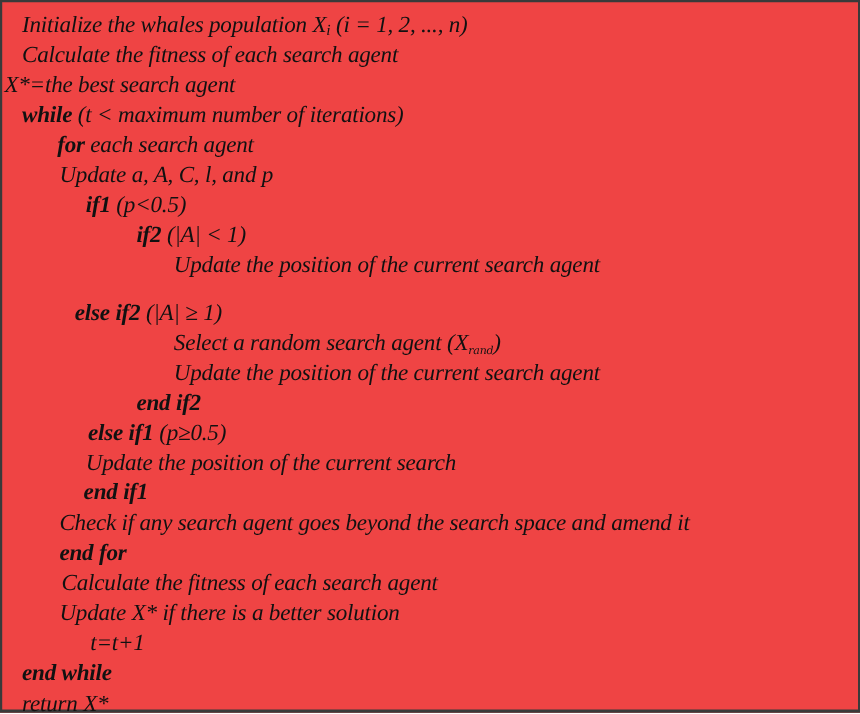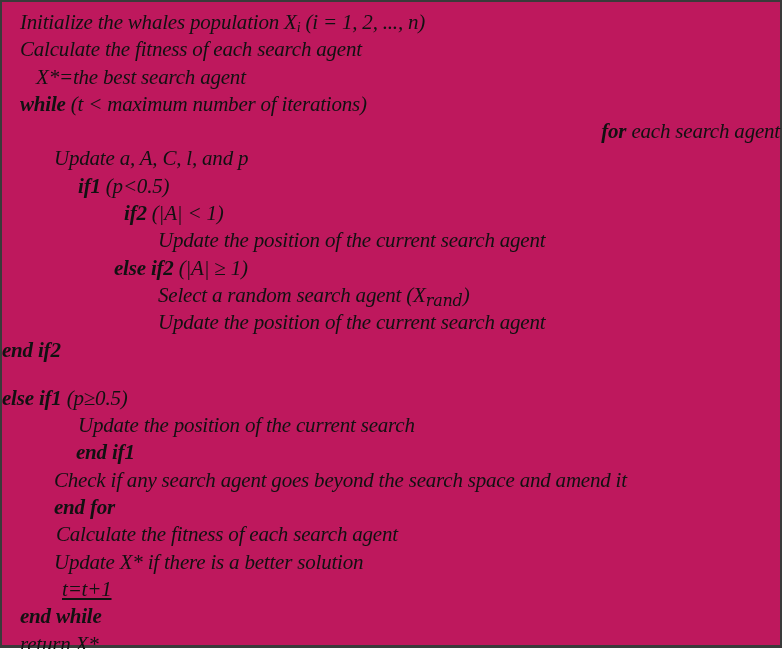--- a/index.html
+++ b/index.html
@@ -2,57 +2,57 @@
 <html><head>
   <meta charset="utf-8">
   <style>
     html, body { margin: 0; padding: 0; background: #ffffff; }
     body { width: 782px; height: 649px; position: relative; overflow: hidden; }
     .frame {
       position: absolute; left: 0; top: 0;
       width: 778px; height: 643px;
       border: 2px solid #3a3a3a;
       border-bottom-width: 3px;
-      background: #be185d;
+      background: #ef4444;
     }
     .algo {
       position: absolute; left: 0; top: 7px; width: 778px;
       font-family: "Liberation Serif", "DejaVu Serif", serif;
       font-style: italic;
       font-size: 21px;
       color: #111111;
       line-height: 27.3px;
     }
     .line { position: relative; height: 27.3px; white-space: nowrap; letter-spacing: -0.2px; }
     .kw { font-weight: bold; }
     sub { font-size: 14px; vertical-align: -3px; line-height: 0; }
-    .rand { font-family: "DejaVu Serif", serif; font-size: 16px; vertical-align: -4px; }
+    .rand { font-family: "DejaVu Serif", serif; font-size: 10px; vertical-align: -4px; }
   </style>
 </head>
 <body>
 
 <div class="frame">
   <div class="algo" id="algo">
       <div class="line" style="padding-left: 18px;"><span>Initialize the whales population X</span><sub>i</sub><span> (i = 1, 2, ..., n)</span></div>
       <div class="line" style="padding-left: 18px;"><span>Calculate the fitness of each search agent</span></div>
-      <div class="line" style="padding-left: 34px;"><span>X*=the best search agent</span></div>
+      <div class="line" style="padding-left: 2px;"><span>X*=the best search agent</span></div>
       <div class="line" style="padding-left: 18px;"><span class="kw">while</span><span> (t &lt; maximum number of iterations)</span></div>
-      <div class="line" style="padding-left: 76px; text-align: right;"><span class="kw">for</span><span> each search agent</span></div>
+      <div class="line" style="padding-left: 50px;"><span class="kw">for</span><span> each search agent</span></div>
       <div class="line" style="padding-left: 52px;"><span>Update a, A, C, l, and p</span></div>
       <div class="line" style="padding-left: 76px;"><span class="kw">if1</span><span> (p&lt;0.5)</span></div>
       <div class="line" style="padding-left: 122px;"><span class="kw">if2</span><span> (|A| &lt; 1)</span></div>
       <div class="line" style="padding-left: 156px;"><span>Update the position of the current search agent</span></div>
-      <div class="line" style="padding-left: 112px;"><span class="kw">else if2</span><span> (|A| ≥ 1)</span></div>
+      <div class="line" style="padding-left: 66px; margin-top: 16px;"><span class="kw">else if2</span><span> (|A| ≥ 1)</span></div>
       <div class="line" style="padding-left: 156px;"><span>Select a random search agent (X</span><sub class="rand">rand</sub><span>)</span></div>
       <div class="line" style="padding-left: 156px;"><span>Update the position of the current search agent</span></div>
-      <div class="line" style=""><span class="kw">end if2</span></div>
-      <div class="line" style=" margin-top: 21px;"><span class="kw">else if1</span><span> (p≥0.5)</span></div>
+      <div class="line" style="padding-left: 122px;"><span class="kw">end if2</span></div>
+      <div class="line" style="padding-left: 78px;"><span class="kw">else if1</span><span> (p≥0.5)</span></div>
       <div class="line" style="padding-left: 76px;"><span>Update the position of the current search</span></div>
       <div class="line" style="padding-left: 74px;"><span class="kw">end if1</span></div>
       <div class="line" style="padding-left: 52px;"><span>Check if any search agent goes beyond the search space and amend it</span></div>
       <div class="line" style="padding-left: 52px;"><span class="kw">end for</span></div>
       <div class="line" style="padding-left: 54px;"><span>Calculate the fitness of each search agent</span></div>
       <div class="line" style="padding-left: 52px;"><span>Update X* if there is a better solution</span></div>
-      <div class="line" style="padding-left: 60px; text-decoration: underline;"><span>t=t+1</span></div>
+      <div class="line" style="padding-left: 80px;"><span>t=t+1</span></div>
       <div class="line" style="padding-left: 18px;"><span class="kw">end while</span></div>
       <div class="line" style="padding-left: 18px;"><span>return X*</span></div>
     </div>
 </div>
 
 </body></html>

